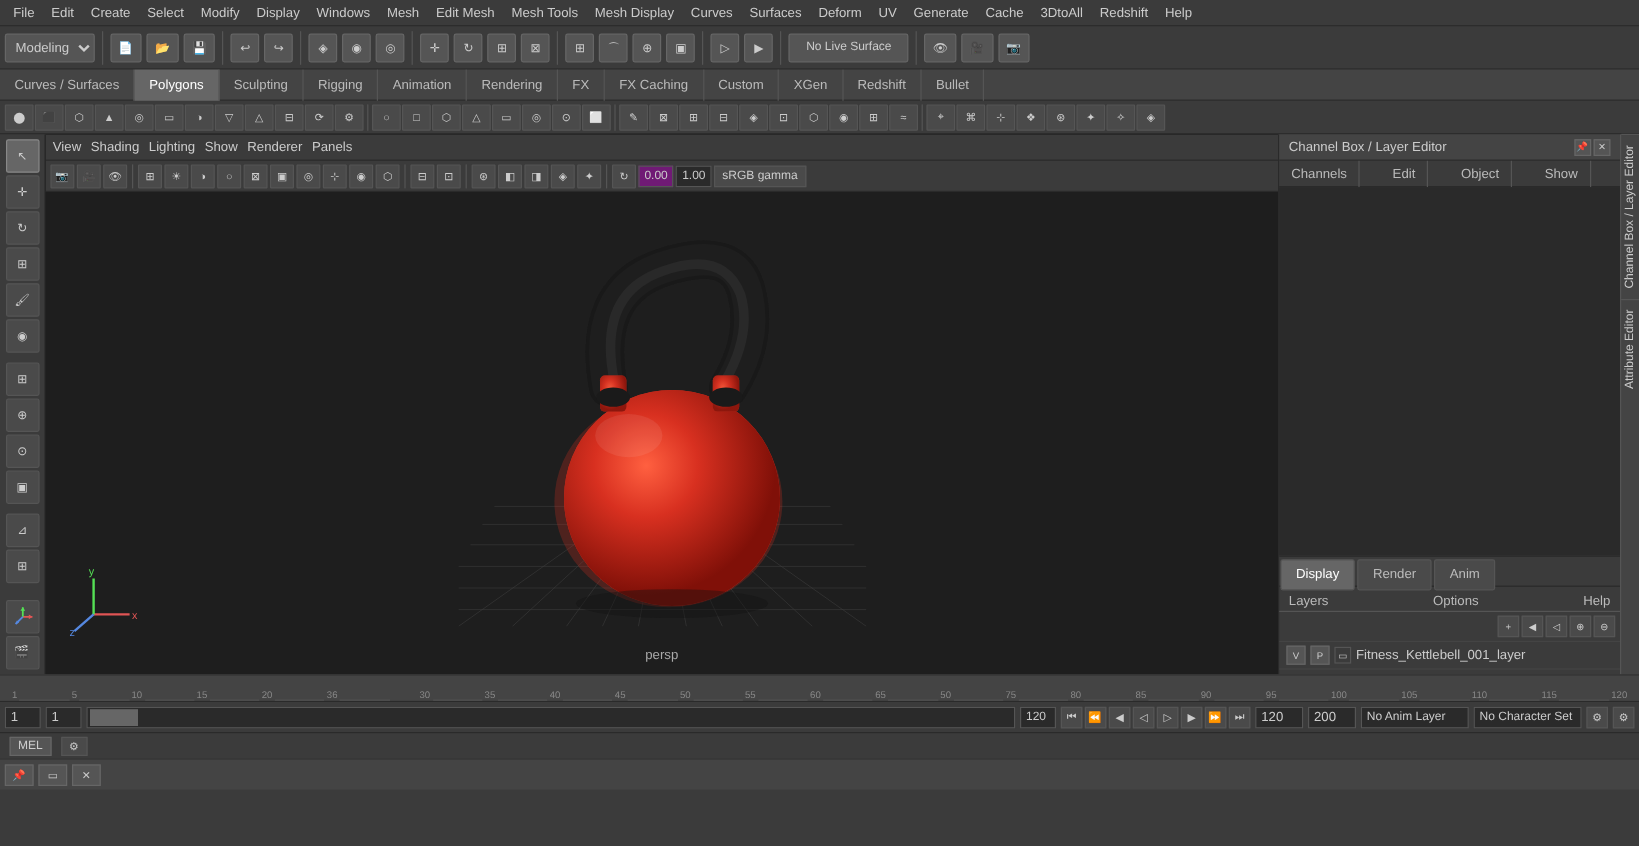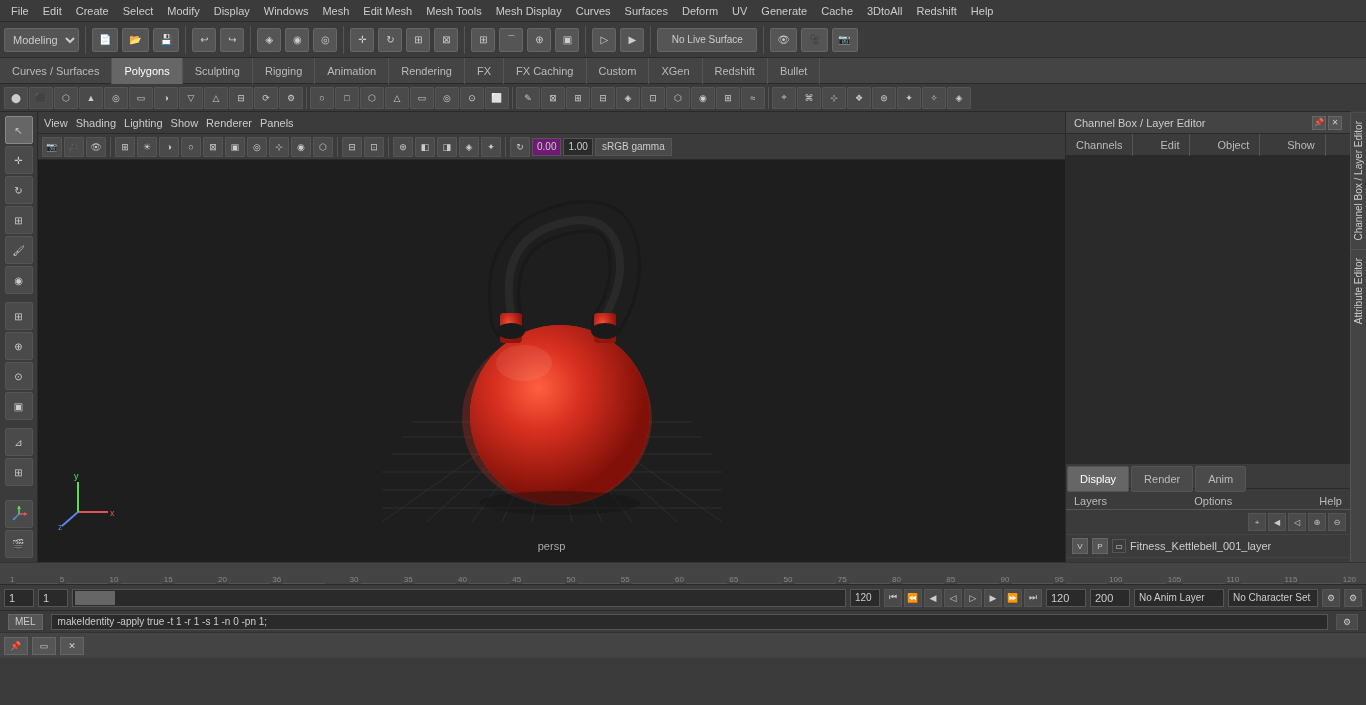--- a/index.html
+++ b/index.html
@@ -510,21 +510,20 @@
   <div style="background:#2a2a2a;border:1px solid #555;color:#ccc;padding:0 4px;height:18px;display:flex;align-items:center;font-size:10px;min-width:90px;">No Anim Layer</div>
 
   <div style="background:#2a2a2a;border:1px solid #555;color:#ccc;padding:0 4px;height:18px;display:flex;align-items:center;font-size:10px;min-width:90px;">No Character Set</div>
 
   <div class="pb-btn">⚙</div>
   <div class="pb-btn">⚙</div>
 </div>
 
 <div id="status-bar">
   <div id="mel-indicator">MEL</div>
-  <div id="command-line">makeIdentity -apply true -t 1 -r 1 -s 1 -n 0 -pn 1;</div>
   <div class="pb-btn" style="width:22px;height:16px;">⚙</div>
 </div>
 
 <div style="display:flex;align-items:center;background:#444;height:26px;border-top:1px solid #333;padding:0 4px;gap:4px;">
   <div style="background:#555;border:1px solid #666;width:24px;height:18px;display:flex;align-items:center;justify-content:center;cursor:pointer;font-size:9px;">📌</div>
   <div style="background:#555;border:1px solid #666;width:24px;height:18px;display:flex;align-items:center;justify-content:center;cursor:pointer;font-size:9px;">▭</div>
   <div style="background:#555;border:1px solid #666;width:24px;height:18px;display:flex;align-items:center;justify-content:center;cursor:pointer;font-size:9px;">✕</div>
 </div>
 
 </body></html>

